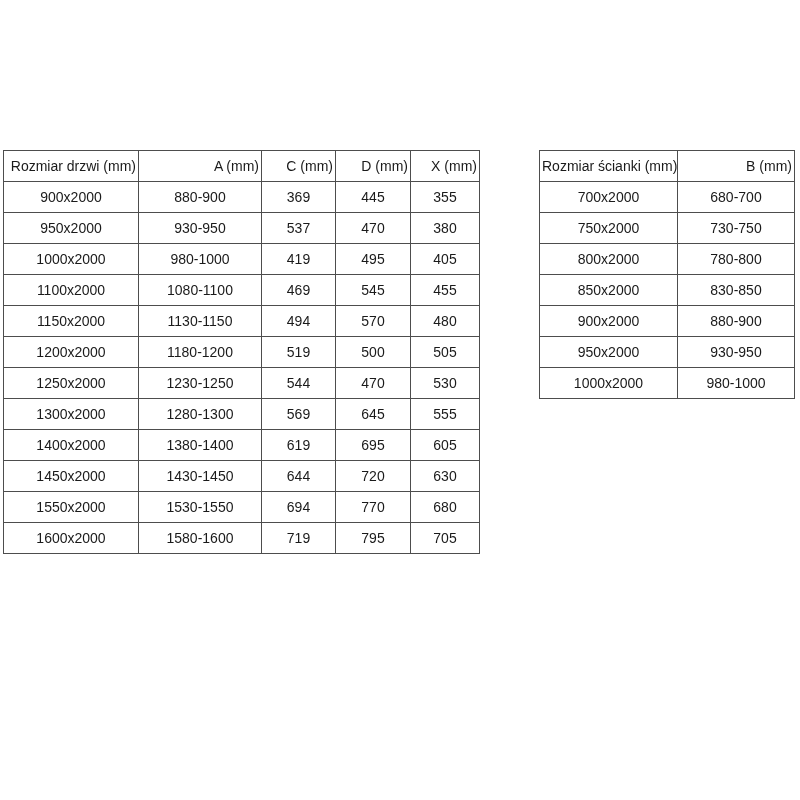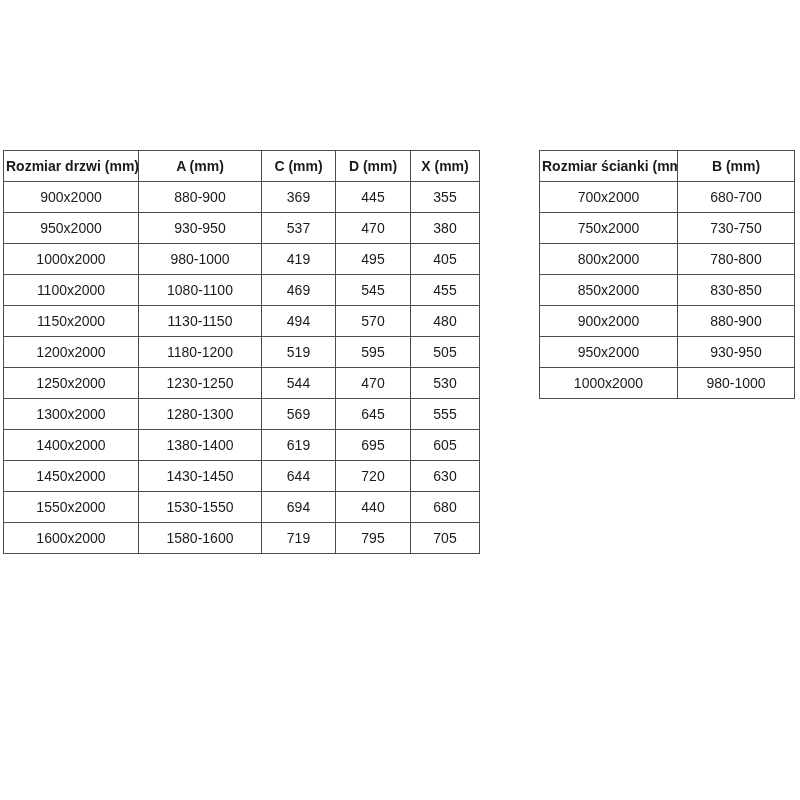--- a/index.html
+++ b/index.html
@@ -34,21 +34,22 @@
     height: 31px;
     padding: 0 2px;
     text-align: center;
     vertical-align: middle;
     font-size: 14px;
     line-height: 1;
     white-space: nowrap;
     overflow: hidden;
   }
   table.spec-table th {
-    font-weight: bold;
+    font-weight: normal;
+    text-align: right;
   }
   #doors-table {
     left: 3px;
     top: 150px;
     width: 476px;
   }
   #walls-table {
     left: 539px;
     top: 150px;
     width: 255px;
@@ -109,21 +110,21 @@
           <td>1150x2000</td>
           <td>1130-1150</td>
           <td>494</td>
           <td>570</td>
           <td>480</td>
         </tr>
         <tr>
           <td>1200x2000</td>
           <td>1180-1200</td>
           <td>519</td>
-          <td>595</td>
+          <td>500</td>
           <td>505</td>
         </tr>
         <tr>
           <td>1250x2000</td>
           <td>1230-1250</td>
           <td>544</td>
           <td>470</td>
           <td>530</td>
         </tr>
         <tr>
@@ -144,21 +145,21 @@
           <td>1450x2000</td>
           <td>1430-1450</td>
           <td>644</td>
           <td>720</td>
           <td>630</td>
         </tr>
         <tr>
           <td>1550x2000</td>
           <td>1530-1550</td>
           <td>694</td>
-          <td>440</td>
+          <td>770</td>
           <td>680</td>
         </tr>
         <tr>
           <td>1600x2000</td>
           <td>1580-1600</td>
           <td>719</td>
           <td>795</td>
           <td>705</td>
         </tr>
       </tbody>

